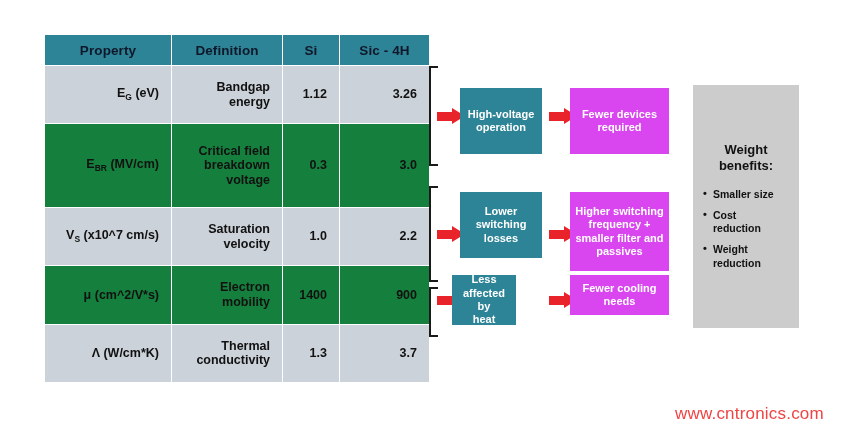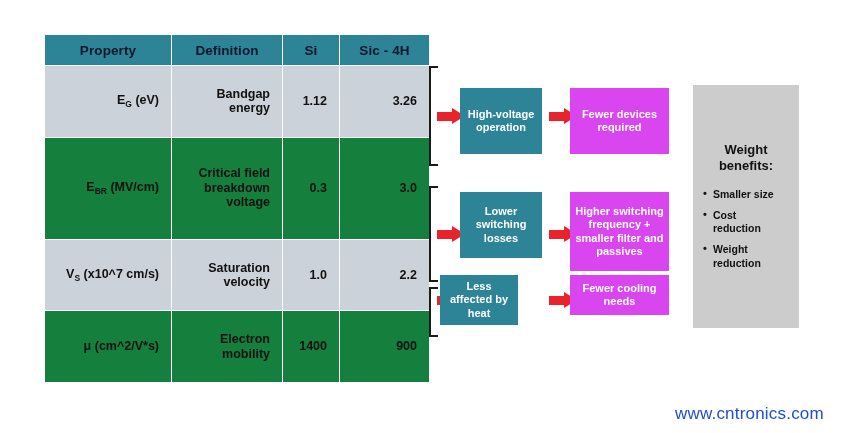--- a/index.html
+++ b/index.html
@@ -91,21 +91,21 @@
     line-height:1.22;
     padding:0 5px;
     box-sizing:border-box;
   }
   .fbox.teal{background:#2e8497;}
   .fbox.gray{background:#d946ef;}
   #box-cause-1{left:460px;top:88px;width:82px;height:66px;}
   #box-effect-1{left:570px;top:88px;width:99px;height:66px;}
   #box-cause-2{left:460px;top:192px;width:82px;height:66px;}
   #box-effect-2{left:570px;top:192px;width:99px;height:79px;}
-  #box-cause-3{left:440px;top:275px;width:78px;height:50px;}
+  #box-cause-3{left:452px;top:275px;width:64px;height:50px;}
   #box-effect-3{left:570px;top:275px;width:99px;height:40px;}
 
   
   #benefits-panel{
     position:absolute;left:693px;top:85px;
     width:106px;height:243px;
     background:#cccccc;
   }
   #benefits-title{
     position:absolute;left:0;top:57px;width:106px;
@@ -129,21 +129,21 @@
   #benefits-list li::before{
     content:"\2022";
     position:absolute;left:0;top:-1px;
     font-size:11px;
   }
 
   
   #watermark{
     position:absolute;left:675px;top:404px;
     font-size:17px;
-    color:#1d4ed8;
+    color:#ef4444;
     font-family:"Liberation Sans", sans-serif;
     letter-spacing:.2px;
     white-space:nowrap;
   }
 </style>
 </head>
 <body>
 
 <table id="comparison-table">
   <colgroup>
@@ -183,20 +183,27 @@
         <td>1.0</td>
         <td class="val-hl">2.2</td>
       </tr>
       <tr class="row-light">
         <td>μ (cm^2/V*s)</td>
         <td style="white-space: pre-line;">Electron
 mobility</td>
         <td>1400</td>
         <td class="val-hl">900</td>
       </tr>
+      <tr class="row-dark">
+        <td>Λ (W/cm*K)</td>
+        <td style="white-space: pre-line;">Thermal
+conductivity</td>
+        <td>1.3</td>
+        <td class="val-hl">3.7</td>
+      </tr>
     </tbody>
 </table>
 
 <div class="bracket" id="bracket-1"></div>
 <div class="bracket" id="bracket-2"></div>
 <div class="bracket" id="bracket-3"></div>
 
 <div class="arrow" id="arrow-in-1">
     <span class="shaft"></span>
     <span class="head"></span>

